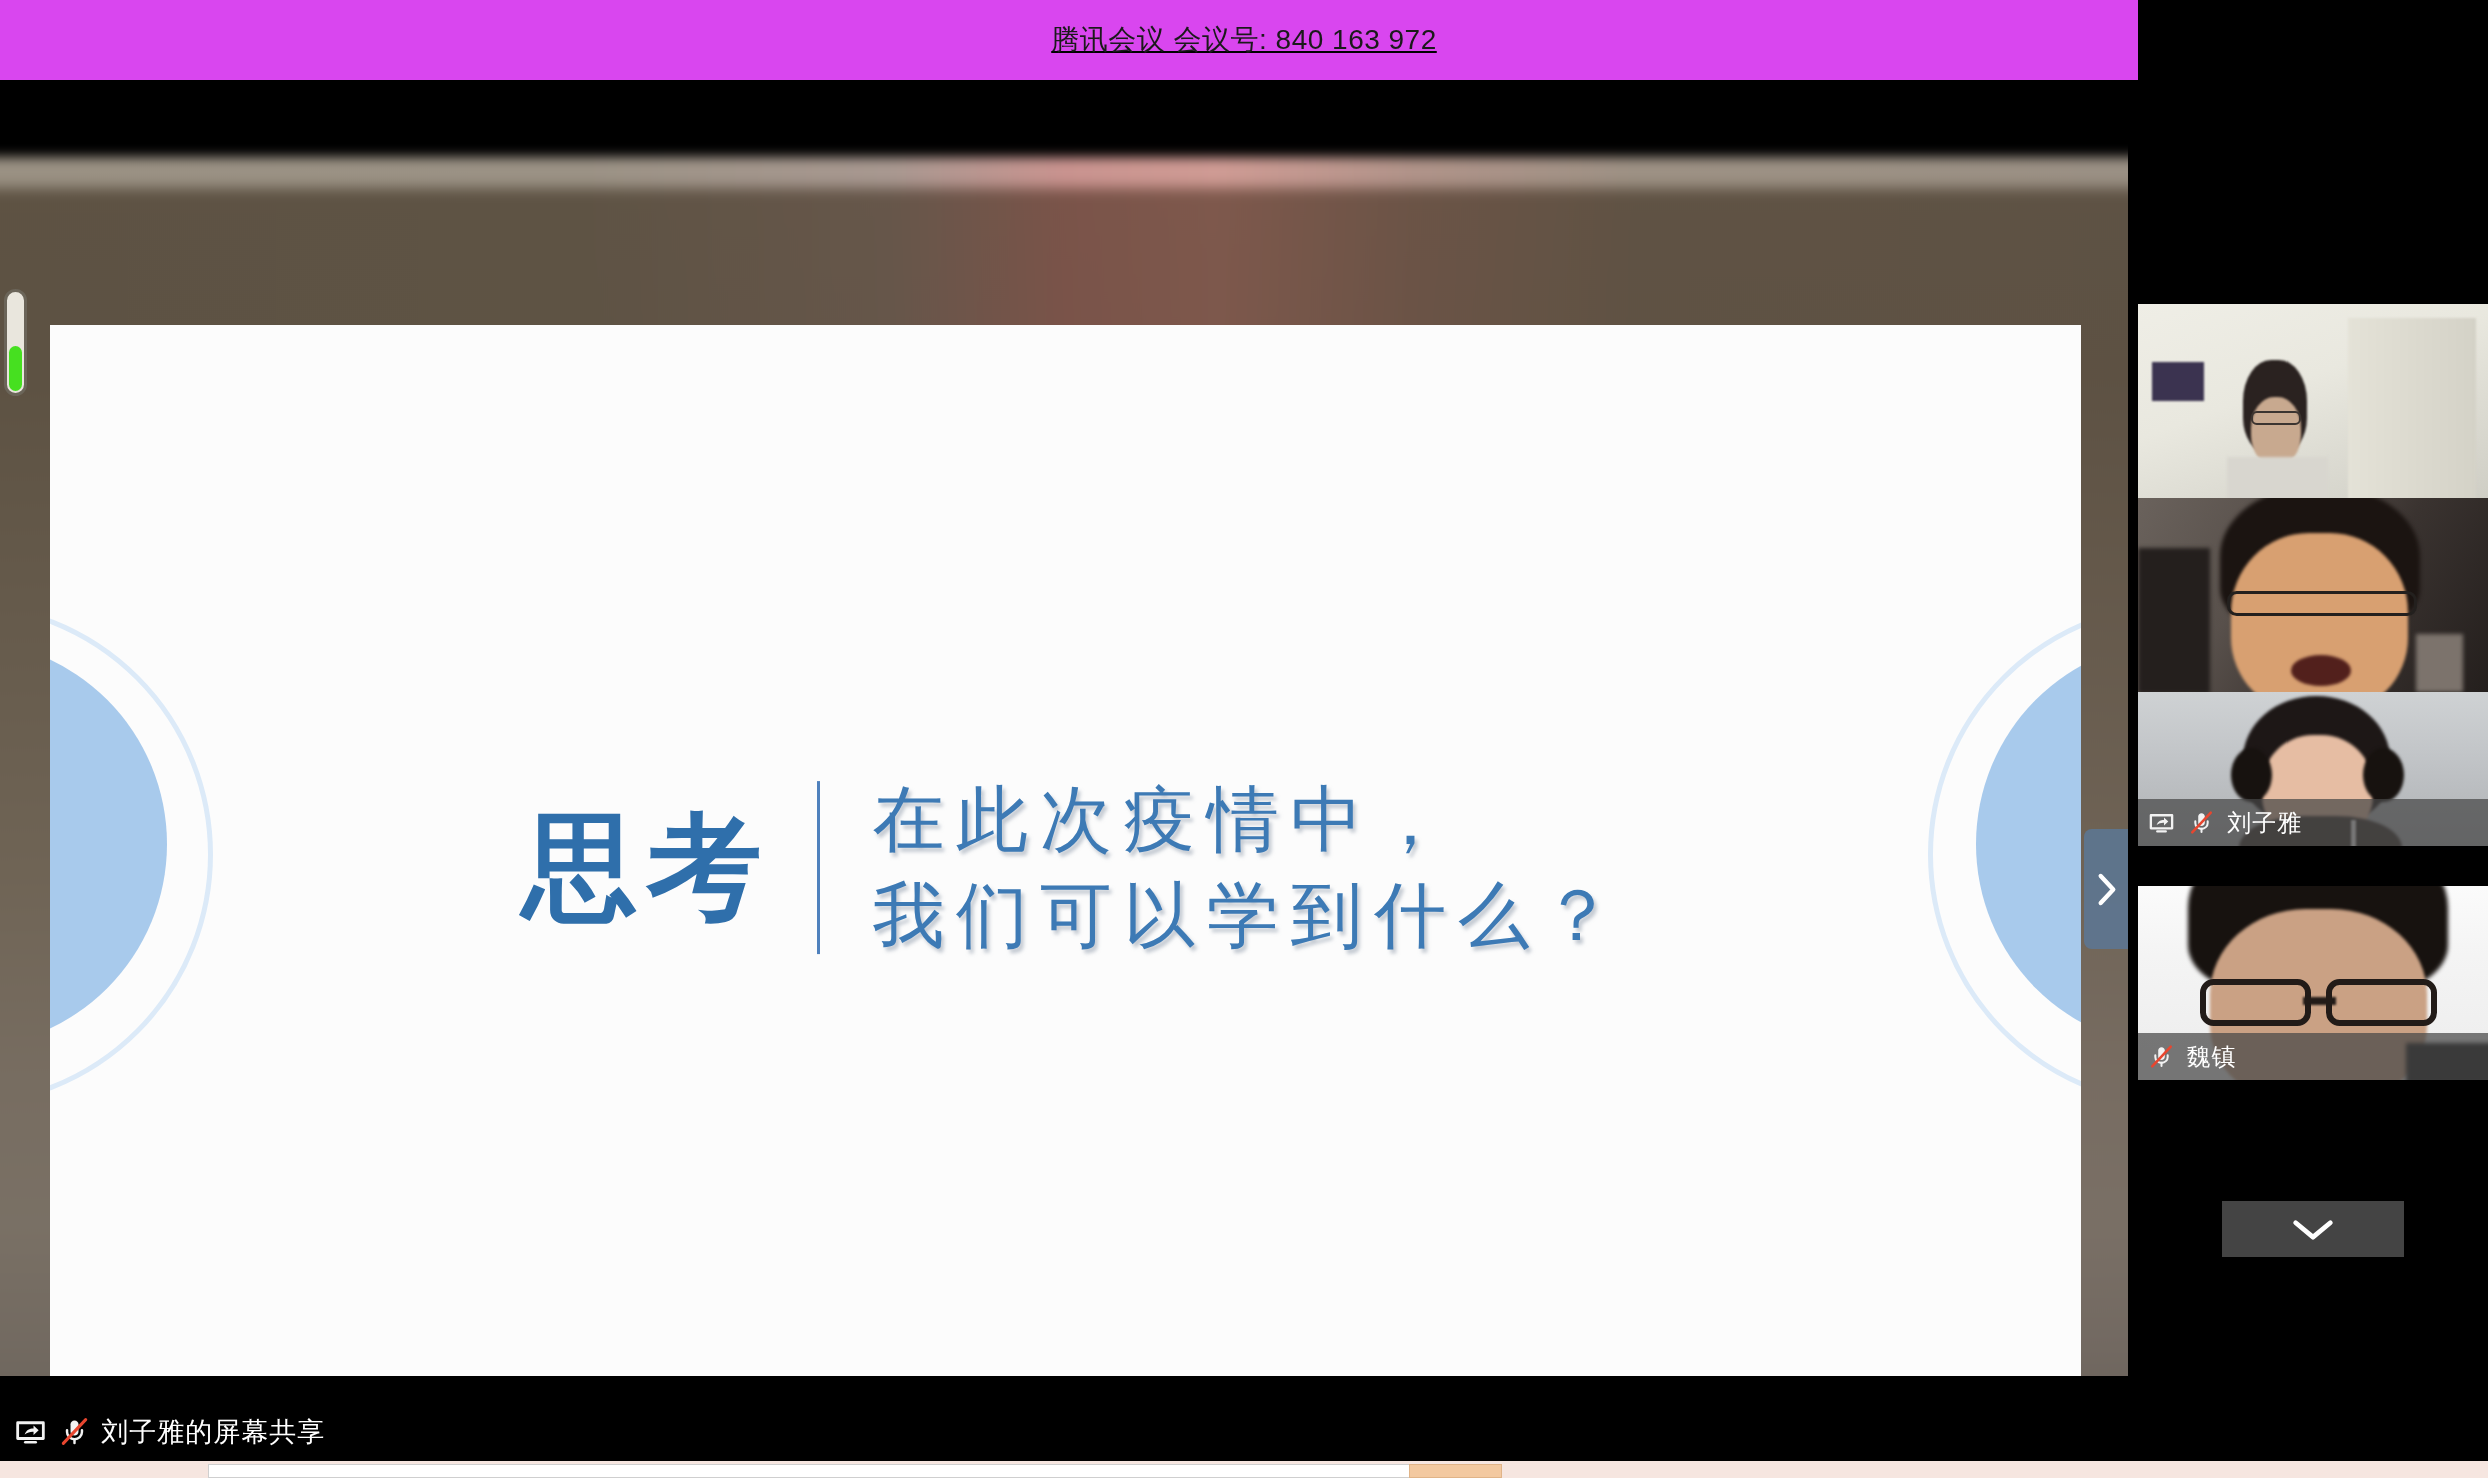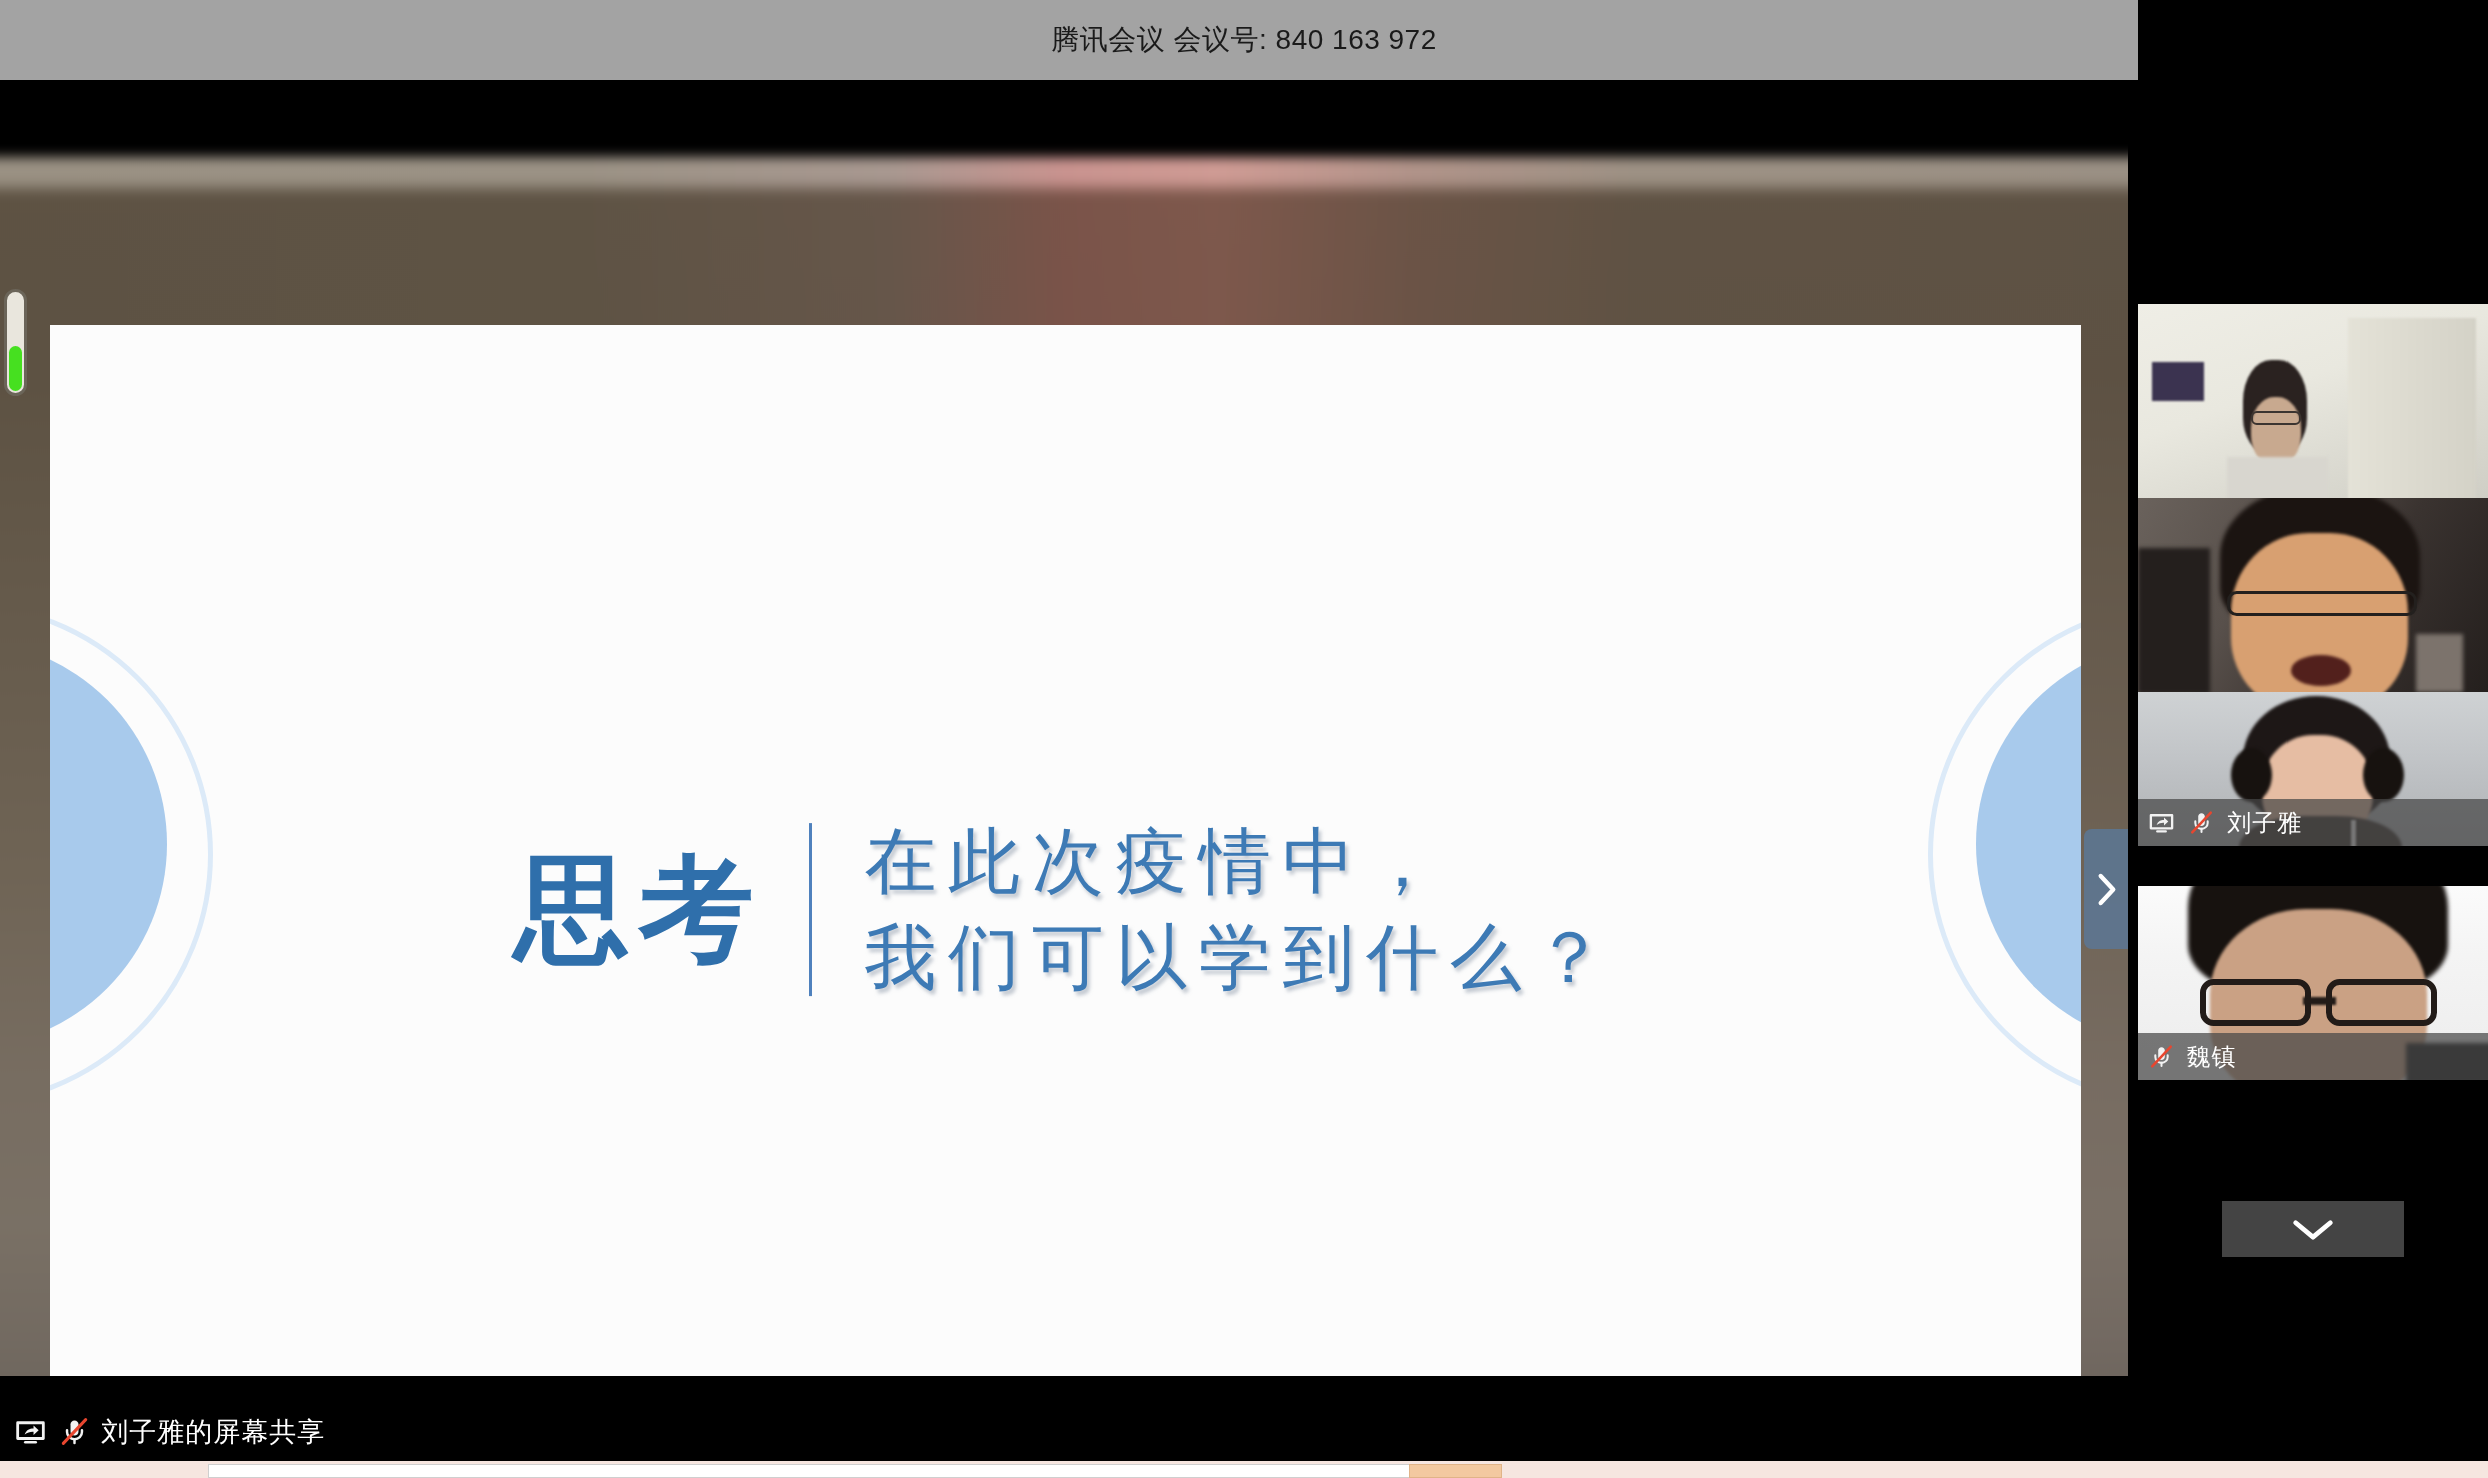--- a/index.html
+++ b/index.html
@@ -6,21 +6,21 @@
   * { margin:0; padding:0; box-sizing:border-box; }
   html, body {
     width:2488px; height:1479px;
     background:#000; overflow:hidden;
     font-family:"Liberation Sans","DejaVu Sans",sans-serif;
   }
 
   
   #titlebar{
     position:absolute; left:0; top:0; width:2488px; height:80px;
-    background:#a3a3a3; display:flex; align-items:center; justify-content:center;
+    background:#d946ef; display:flex; align-items:center; justify-content:center;text-decoration:underline;
   }
   #titlebar-text{
     font-size:28px; color:#1a1a1a; letter-spacing:0.5px; white-space:nowrap;
   }
   #window-controls{
     position:absolute; right:0; top:0; height:80px; display:flex; align-items:center;
   }
   .wc{
     width:72px; height:80px; display:flex; align-items:center; justify-content:center;
     cursor:pointer;
@@ -64,22 +64,22 @@
   }
   .deco-circle{
     position:absolute; border-radius:50%;
     background:#a8caec;
   }
   .deco-ring{
     position:absolute; border-radius:50%;
     border:5.8px solid #dceaf8;
   }
   #slide-inner{
-    position:absolute; left:0; top:0; width:100%; height:100%;
-    display:flex; align-items:center; justify-content:center;margin-top:42px;
+    position:absolute; left:8px; top:0; width:100%; height:100%;
+    display:flex; align-items:center; justify-content:center;
   }
   #slide-content{
     display:flex; align-items:center; gap:0px; transform:translateY(-3.9px);
   }
   #slide-kicker{
     font-size:115px; font-weight:bold; color:#2f6fab; letter-spacing:9.7px;
     line-height:1; padding-right:45px;
     font-family:"DejaVu Sans","Liberation Sans",sans-serif;
   }
   #slide-divider{

